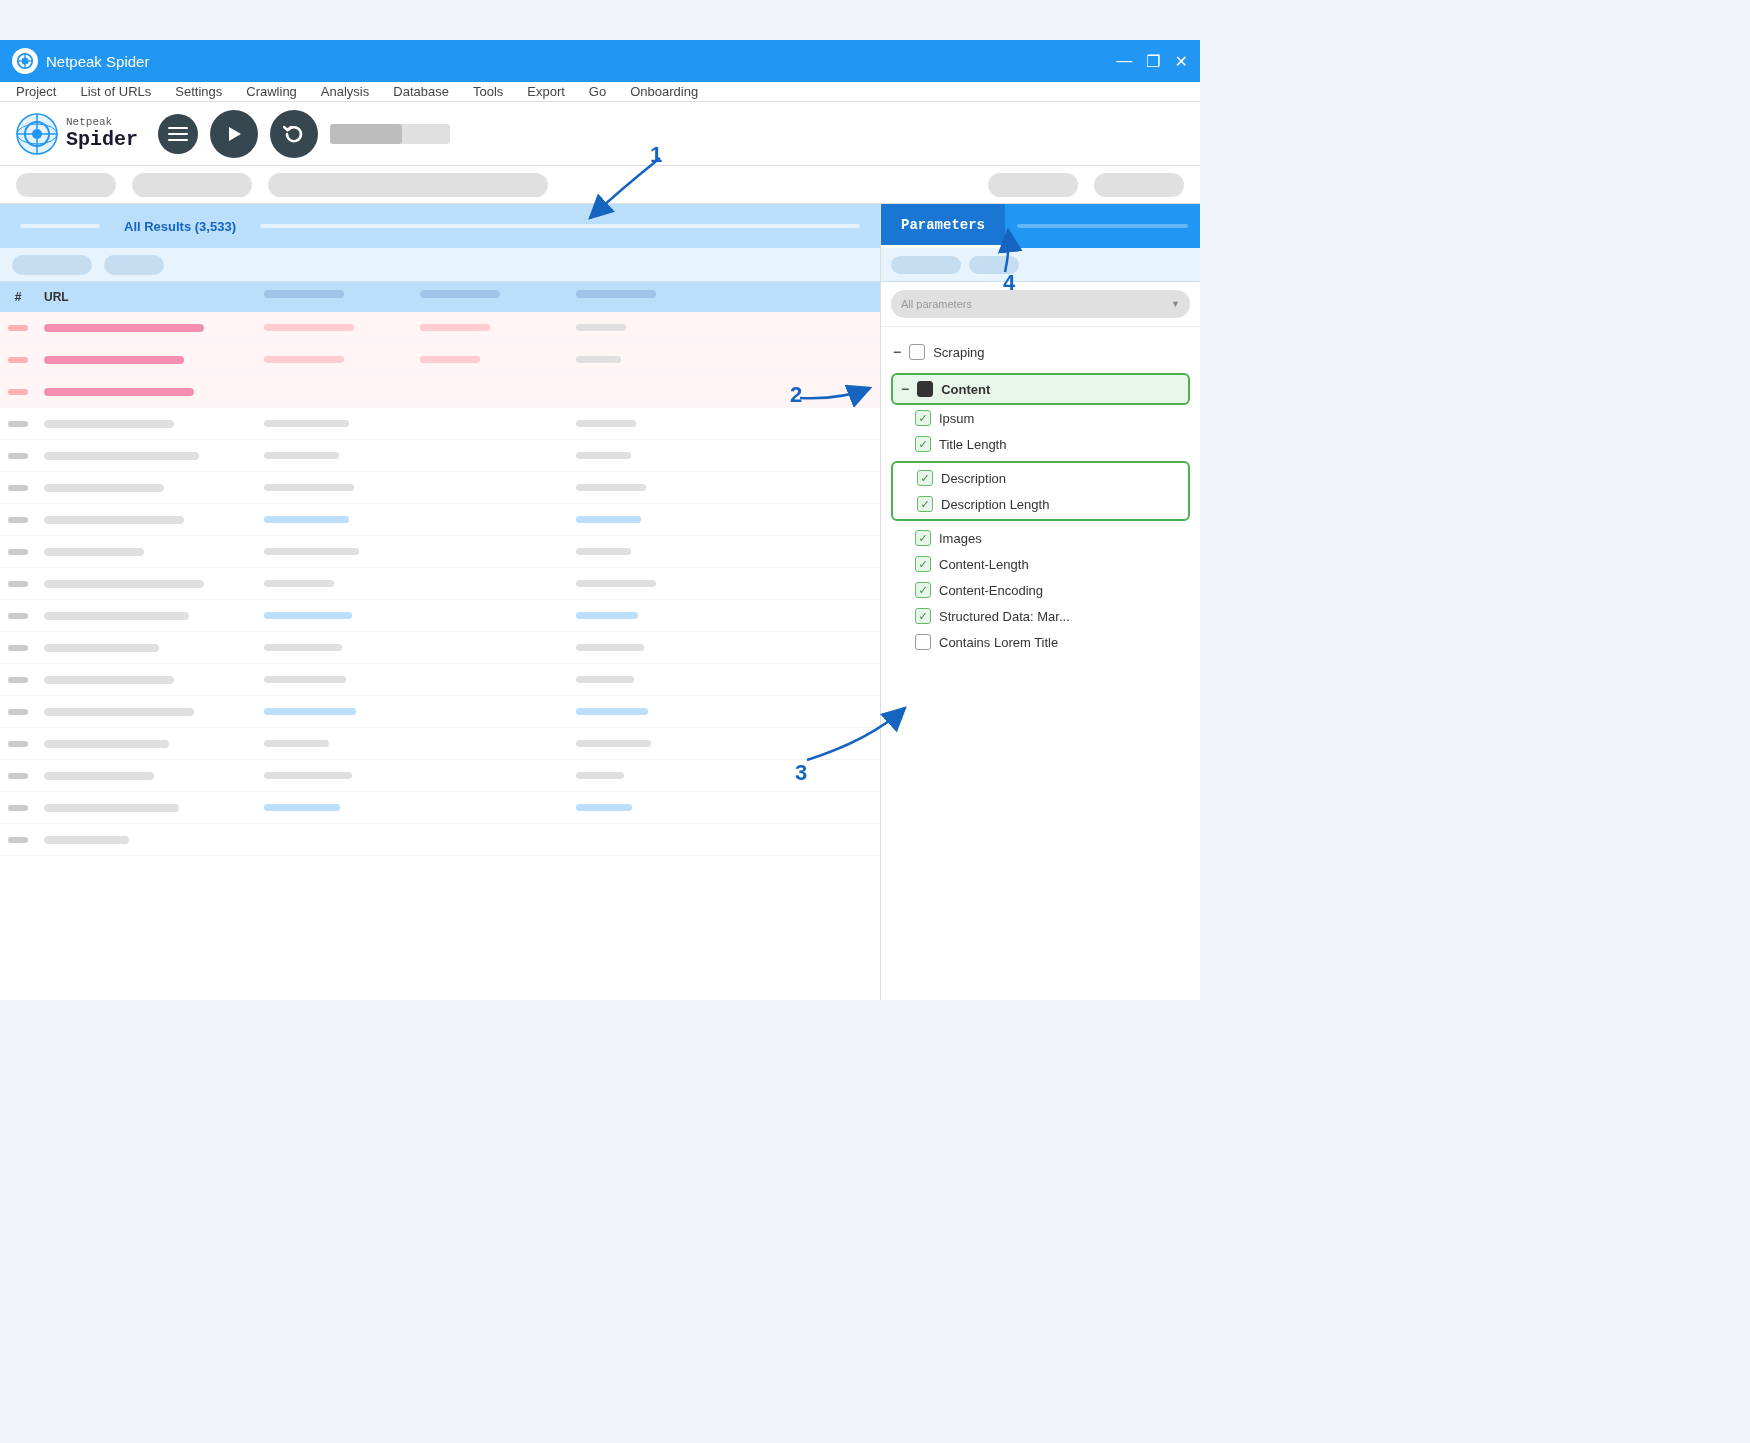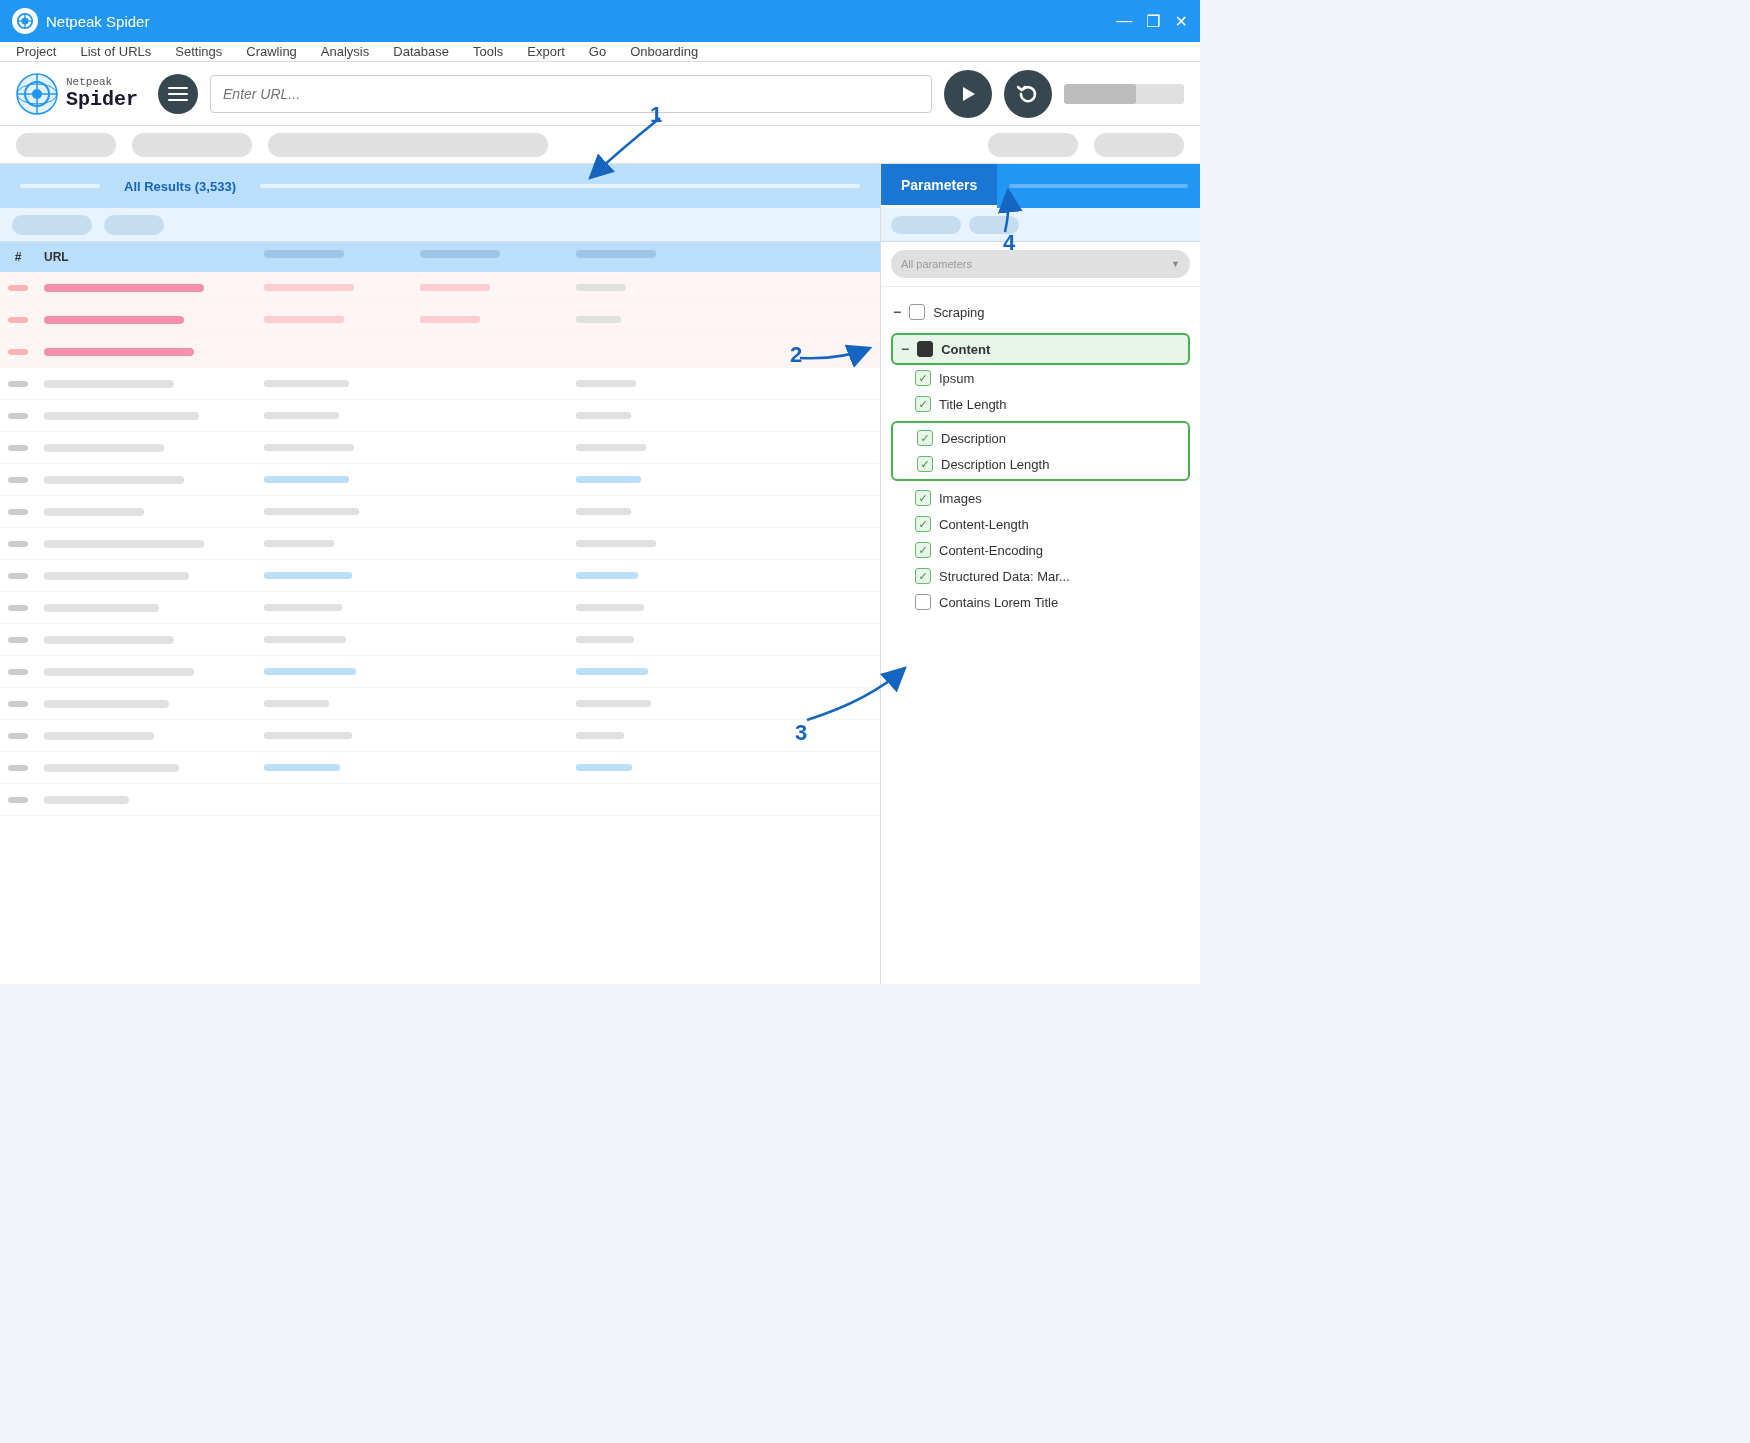--- a/index.html
+++ b/index.html
@@ -203,20 +203,21 @@
       border-left: 1px solid #ddd;
       display: flex;
       flex-direction: column;
       flex-shrink: 0;
     }
     .right-panel-tabs {
       display: flex;
       background: #2196f3;
       height: 44px;
       align-items: center;
+      font-family: Liberation Mono, monospace;
     }
     .rp-tab {
       padding: 0 20px;
       height: 100%;
       display: flex;
       align-items: center;
       font-size: 14px;
       font-weight: 600;
       cursor: pointer;
       color: white;
@@ -318,20 +319,21 @@
       top: 0; left: 0;
       width: 100%; height: 100%;
       pointer-events: none;
       z-index: 100;
     }
 
     .container {
       position: relative;
       width: 1200px;
       height: 1000px;
+      margin-top: 40px;
     }
 
     .arrow-label {
       position: absolute;
       font-size: 22px;
       font-weight: 700;
       color: #1565c0;
       z-index: 101;
       pointer-events: none;
     }
@@ -389,21 +391,20 @@
         <span class="spider">Spider</span>
       </div>
     </div>
     <div class="menu-btn">
       <svg width="20" height="14" viewBox="0 0 20 14" fill="white">
         <rect y="0" width="20" height="2" rx="1"></rect>
         <rect y="6" width="20" height="2" rx="1"></rect>
         <rect y="12" width="20" height="2" rx="1"></rect>
       </svg>
     </div>
-    <input class="url-input" type="text" placeholder="Enter URL..." style="">
     <div class="play-btn">
       <svg width="18" height="18" viewBox="0 0 18 18" fill="white">
         <polygon points="4,2 16,9 4,16"></polygon>
       </svg>
     </div>
     <div class="refresh-btn">
       <svg width="22" height="22" viewBox="0 0 22 22" fill="none" stroke="white" stroke-width="2.5" stroke-linecap="round">
         <path d="M4 11a7 7 0 1 0 1.5-4.2"></path>
         <polyline points="1,4 4.5,7 8,4"></polyline>
       </svg>

